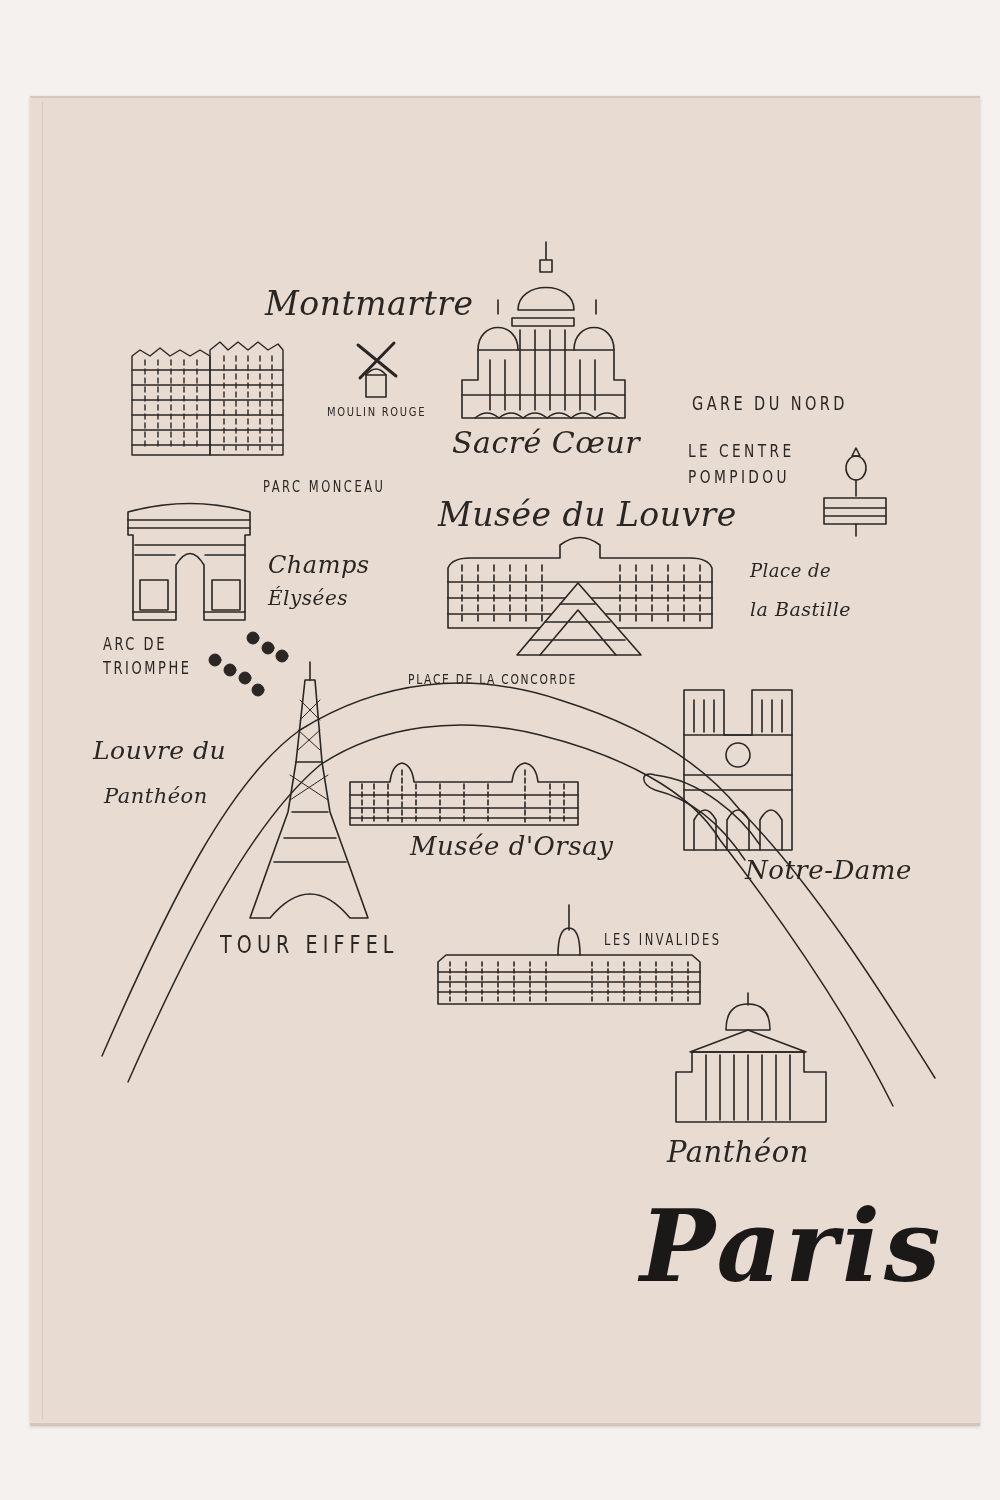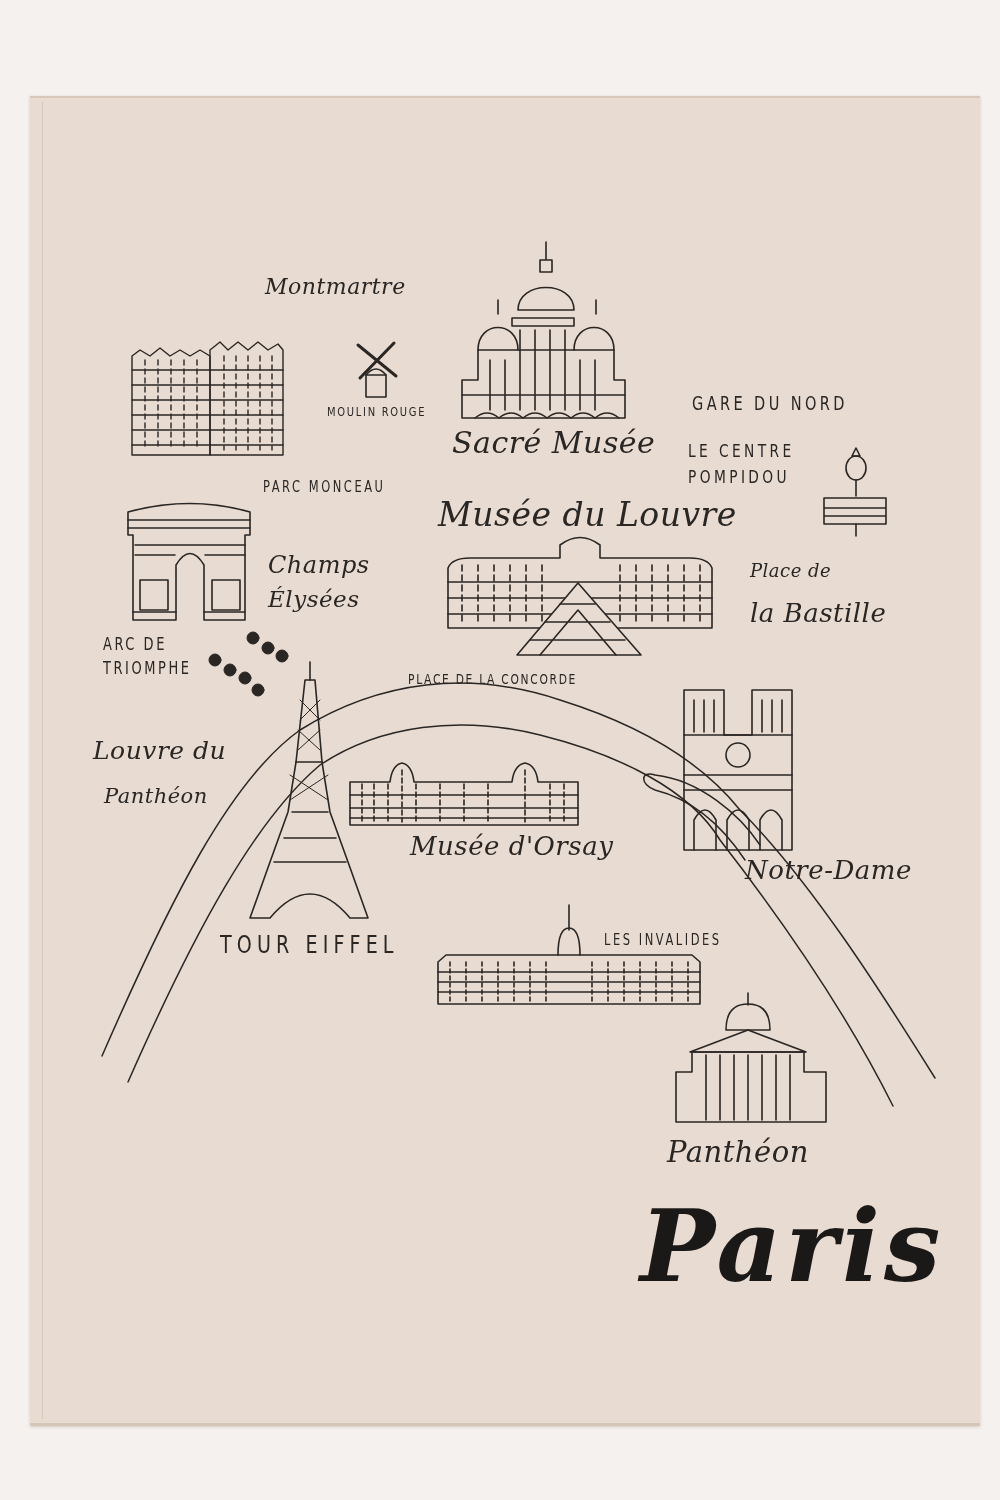--- a/index.html
+++ b/index.html
@@ -139,32 +139,32 @@
 
   <g>
     <path d="M748,993 v12"></path>
     <path d="M726,1030 Q726,1004 748,1004 Q770,1004 770,1030 Z"></path>
     <path d="M690,1052 L748,1030 L806,1052 Z"></path>
     <path d="M676,1122 V1072 H692 V1052 H804 V1072 H826 V1122 Z"></path>
     <path d="M706,1055 V1120 M720,1055 V1120 M734,1055 V1120 M748,1055 V1120 M762,1055 V1120 M776,1055 V1120 M790,1055 V1120"></path>
   </g>
 </svg>
 
-<span class="lbl script" style="left:265px;top:276px;font-size:22px;">Montmartre</span>
+<span class="lbl script" style="left:265px;top:287px;font-size:33px;">Montmartre</span>
 <span class="lbl caps" style="left:327px;top:405px;font-size:13px;letter-spacing:2px;">MOULIN ROUGE</span>
-<span class="lbl script" style="left:452px;top:428px;font-size:30px;">Sacré Musée</span>
+<span class="lbl script" style="left:452px;top:428px;font-size:30px;">Sacré Cœur</span>
 <span class="lbl caps" style="left:692px;top:394px;font-size:19px;letter-spacing:4px;">GARE DU NORD</span>
 <span class="lbl caps" style="left:688px;top:442px;font-size:18px;letter-spacing:4px;">LE CENTRE</span>
 <span class="lbl caps" style="left:688px;top:468px;font-size:18px;letter-spacing:4px;">POMPIDOU</span>
 <span class="lbl caps" style="left:263px;top:480px;font-size:15px;letter-spacing:3px;">PARC MONCEAU</span>
 <span class="lbl script" style="left:438px;top:498px;font-size:33px;">Musée du Louvre</span>
 <span class="lbl script" style="left:268px;top:553px;font-size:24px;">Champs</span>
-<span class="lbl script" style="left:268px;top:588px;font-size:23px;">Élysées</span>
+<span class="lbl script" style="left:268px;top:588px;font-size:20px;">Élysées</span>
 <span class="lbl script" style="left:750px;top:562px;font-size:18px;">Place de</span>
-<span class="lbl script" style="left:750px;top:600px;font-size:26px;">la Bastille</span>
+<span class="lbl script" style="left:750px;top:600px;font-size:19px;">la Bastille</span>
 <span class="lbl caps" style="left:103px;top:636px;font-size:17px;letter-spacing:3px;">ARC DE</span>
 <span class="lbl caps" style="left:103px;top:660px;font-size:17px;letter-spacing:3px;">TRIOMPHE</span>
 <span class="lbl caps" style="left:408px;top:672px;font-size:14px;letter-spacing:2px;">PLACE DE LA CONCORDE</span>
 <span class="lbl script" style="left:93px;top:738px;font-size:25px;">Louvre du</span>
 <span class="lbl script" style="left:104px;top:786px;font-size:21px;">Panthéon</span>
 <span class="lbl script" style="left:410px;top:833px;font-size:26px;">Musée d'Orsay</span>
 <span class="lbl script" style="left:745px;top:857px;font-size:26px;">Notre-Dame</span>
 <span class="lbl caps caps-lg" style="left:220px;top:932px;font-size:25px;letter-spacing:6px;">TOUR EIFFEL</span>
 <span class="lbl caps" style="left:604px;top:933px;font-size:15px;letter-spacing:3px;">LES INVALIDES</span>
 <span class="lbl script" style="left:667px;top:1138px;font-size:29px;">Panthéon</span>

